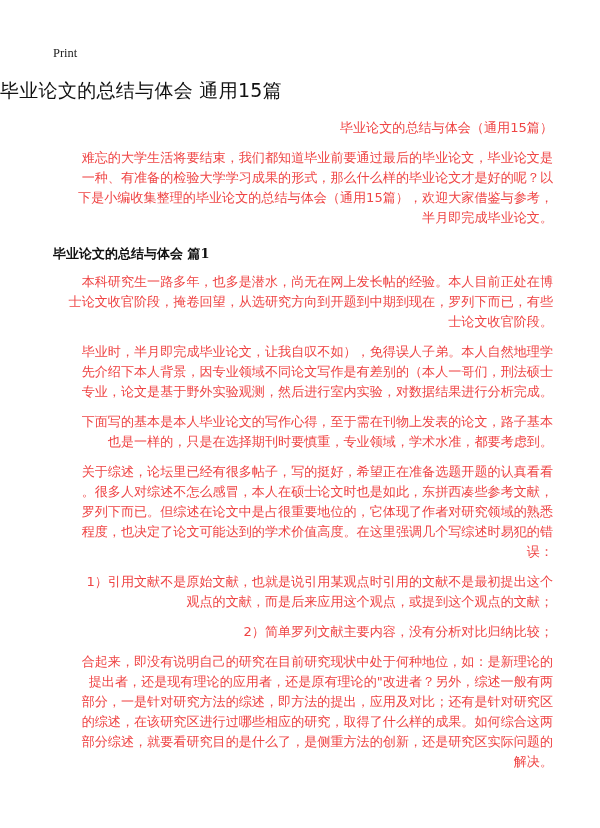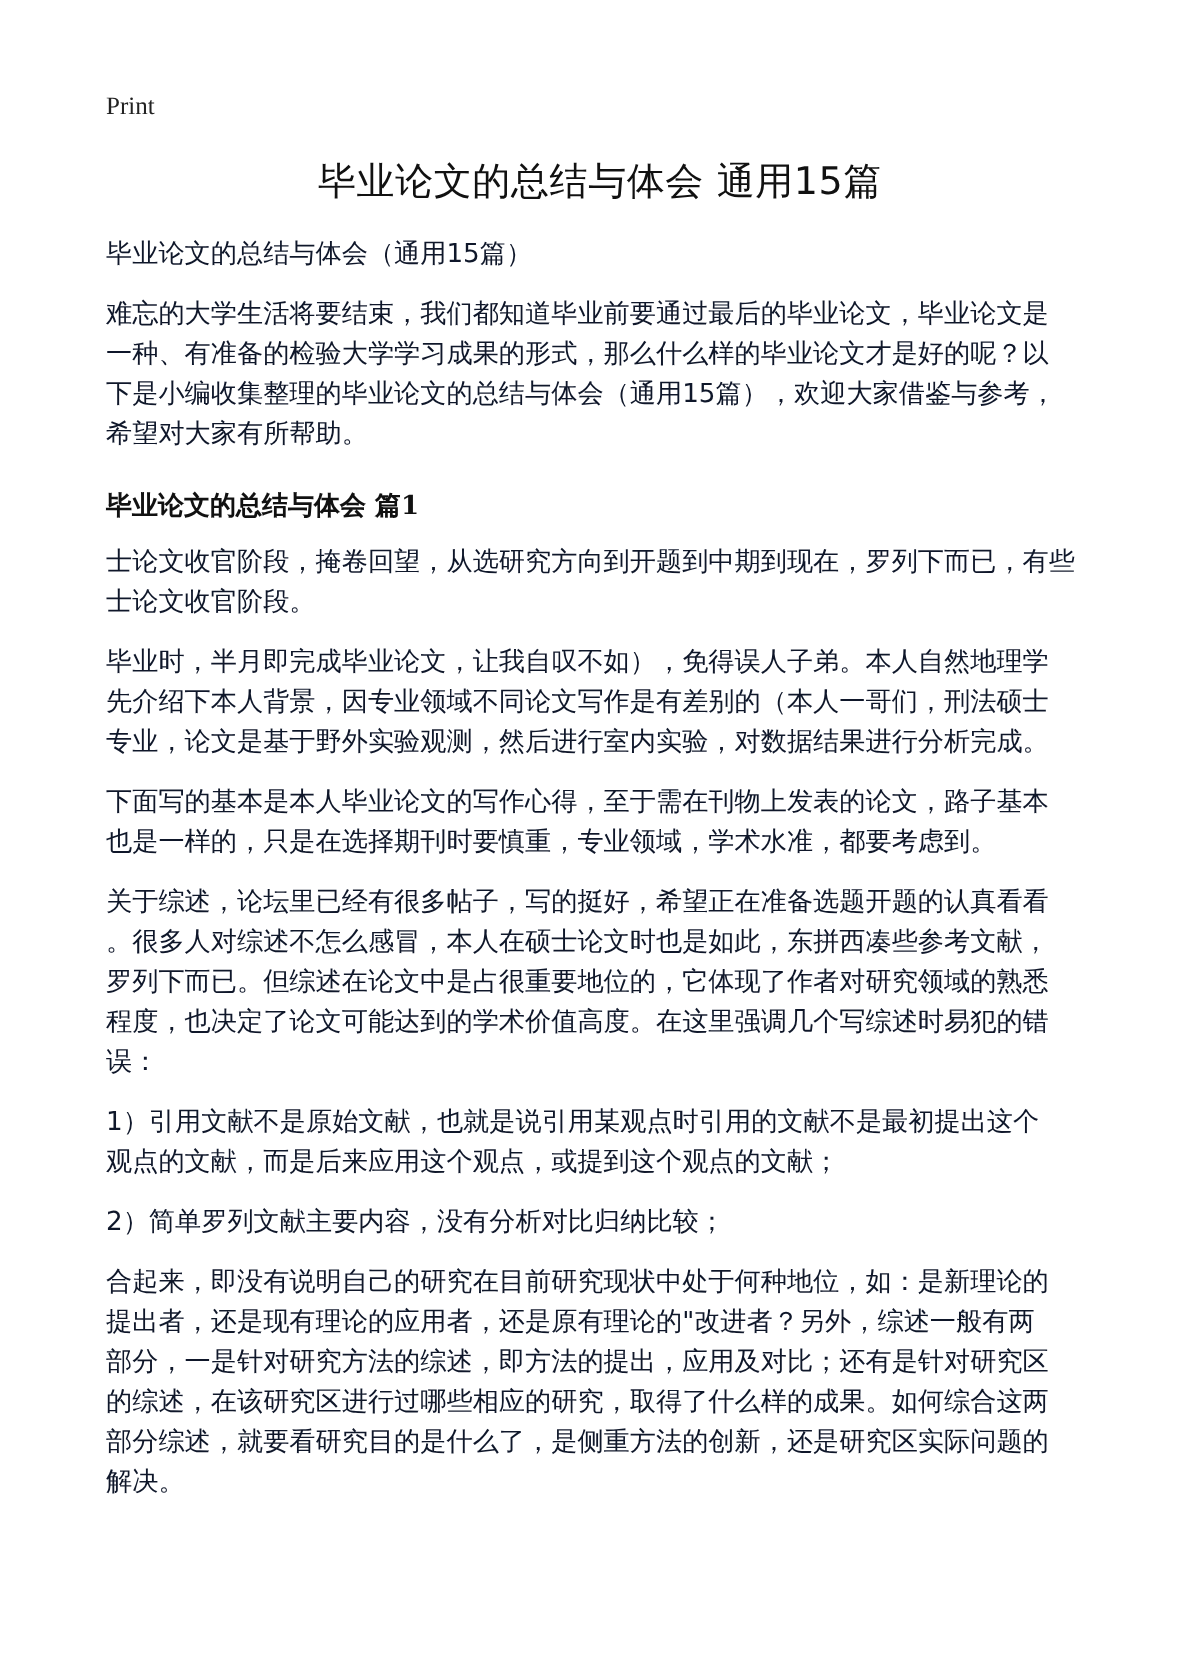--- a/index.html
+++ b/index.html
@@ -9,27 +9,27 @@
     color: #1a1a1a;
   }
   .page { position: absolute; left: 0; top: 0; width: 600px; height: 828px; }
   .print-label {
     position: absolute; left: 53px; top: 46px;
     font-family: "Liberation Serif", "DejaVu Serif", serif;
     font-size: 12.5px; color: #222;
   }
   .doc-title {
     position: absolute; left: 0; width: 600px; top: 78px;
-    text-align: center; font-size: 19px; font-weight: normal; color: #111;
+    text-align: left; font-size: 19px; font-weight: normal; color: #111;
     letter-spacing: 0.3px; margin: 0;
   }
   .content { position: absolute; left: 53px; top: 118px; width: 500px; }
   .p {
     font-size: 13.1px; line-height: 20px; margin: 0;
-    white-space: nowrap; color: #0f172a;
+    white-space: nowrap; color: #ef4444; text-align: right;
   }
   .p .ln { display: block; }
   .subtitle { margin-bottom: 10px; }
   .section-heading {
     font-family: "DejaVu Serif", "Liberation Serif", serif;
     font-weight: bold; font-size: 13px; line-height: 20px;
     margin: 0 0 8px 0; color: #111;
   }
   .gap { margin-bottom: 10px; }
 </style>
@@ -43,28 +43,29 @@
   <h1 class="doc-title">毕业论文的总结与体会  通用15篇</h1>
 
   <div class="content">
 
     <p class="p subtitle">毕业论文的总结与体会（通用15篇）</p>
 
     <p class="p gap">
       <span class="ln">难忘的大学生活将要结束，我们都知道毕业前要通过最后的毕业论文，毕业论文是</span>
       <span class="ln">一种、有准备的检验大学学习成果的形式，那么什么样的毕业论文才是好的呢？以</span>
       <span class="ln">下是小编收集整理的毕业论文的总结与体会（通用15篇），欢迎大家借鉴与参考，</span>
-      <span class="ln">希望对大家有所帮助。</span>
+      <span class="ln">半月即完成毕业论文。</span>
     </p>
 
     <div style="height:6px"></div>
 
     <h2 class="section-heading">毕业论文的总结与体会 篇1</h2>
 
     <p class="p gap">
+      <span class="ln">本科研究生一路多年，也多是潜水，尚无在网上发长帖的经验。本人目前正处在博</span>
       <span class="ln">士论文收官阶段，掩卷回望，从选研究方向到开题到中期到现在，罗列下而已，有些</span>
       <span class="ln">士论文收官阶段。</span>
     </p>
 
     <p class="p gap">
       <span class="ln">毕业时，半月即完成毕业论文，让我自叹不如），免得误人子弟。本人自然地理学</span>
       <span class="ln">先介绍下本人背景，因专业领域不同论文写作是有差别的（本人一哥们，刑法硕士</span>
       <span class="ln">专业，论文是基于野外实验观测，然后进行室内实验，对数据结果进行分析完成。</span>
     </p>
 

